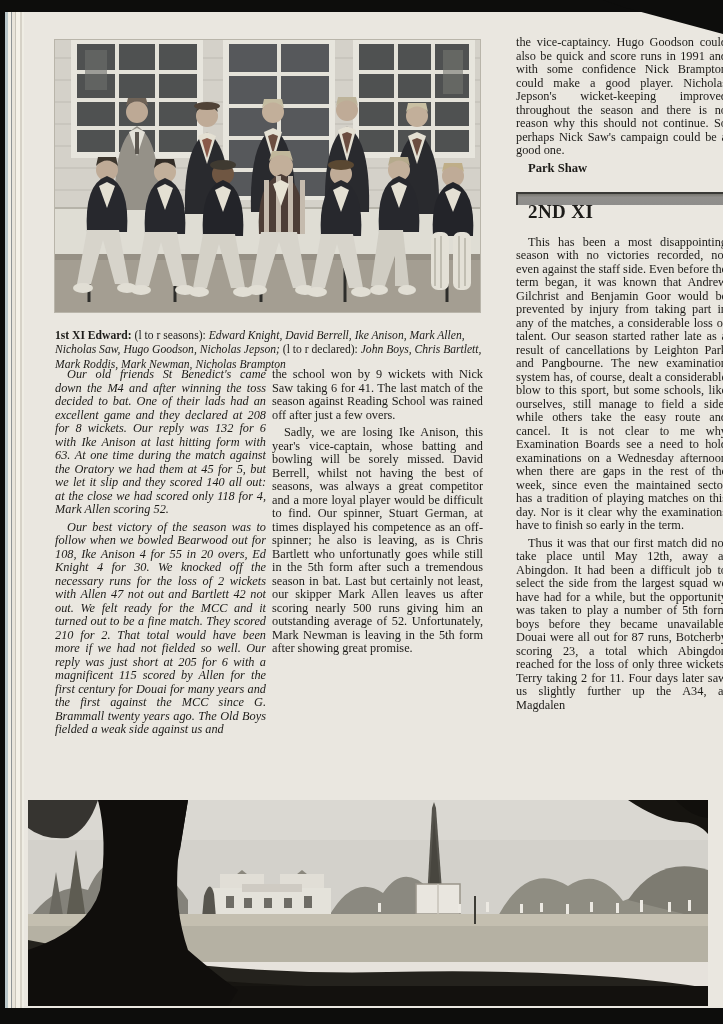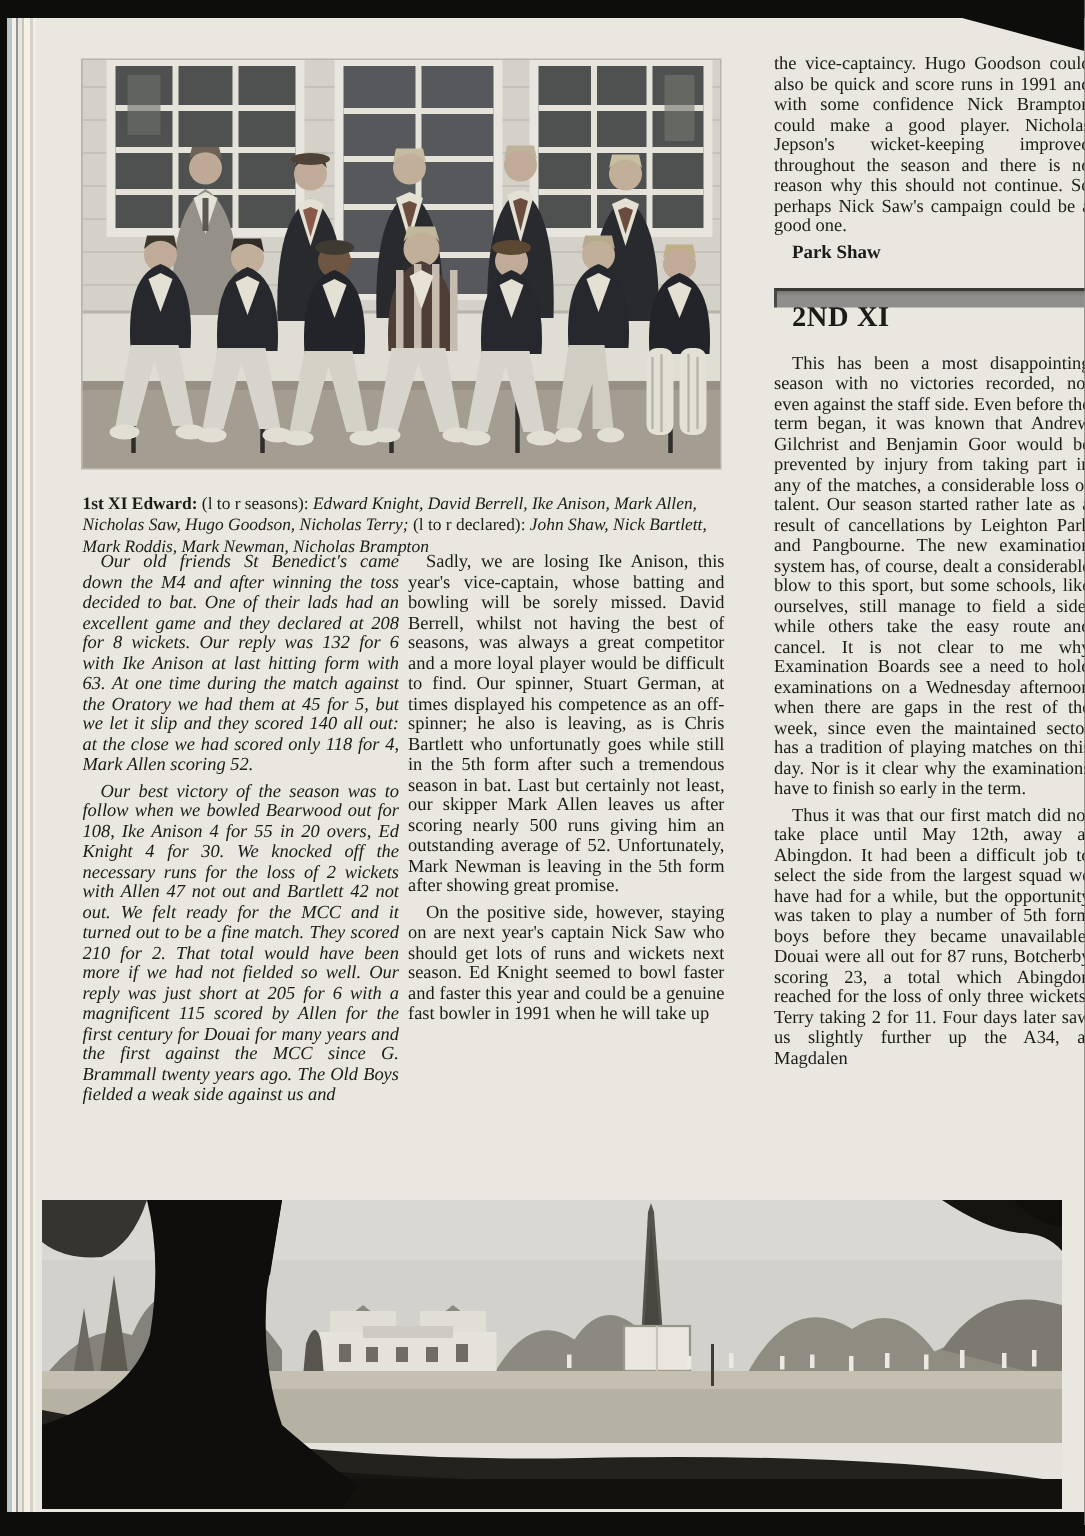--- a/index.html
+++ b/index.html
@@ -263,30 +263,30 @@
               <line x1="404" y1="196" x2="404" y2="248"></line>
               <line x1="410" y1="198" x2="410" y2="246"></line>
             </g>
           </g>
       </g>
 
       <rect x="0" y="0" width="425" height="272" fill="#8d867c" opacity="0.05"></rect>
     </svg>
   </div>
 
-  <p class="caption"><b>1st XI Edward:</b> <span>(l to r seasons):</span> <i>Edward Knight, David Berrell, Ike Anison, Mark Allen, Nicholas Saw, Hugo Goodson, Nicholas Terry;</i> <span>(l to r declared):</span> <i>John Shaw, Nick Bartlett, Mark Roddis, Mark Newman, Nicholas Brampton</i></p>
+  <p class="caption"><b>1st XI Edward:</b> <span>(l to r seasons):</span> <i>Edward Knight, David Berrell, Ike Anison, Mark Allen, Nicholas Saw, Hugo Goodson, Nicholas Jepson;</i> <span>(l to r declared):</span> <i>John Boys, Chris Bartlett, Mark Roddis, Mark Newman, Nicholas Brampton</i></p>
 
   <div class="col" id="col1">
     <p>Our old friends St Benedict's came down the M4 and after winning the toss decided to bat. One of their lads had an excellent game and they declared at 208 for 8 wickets. Our reply was 132 for 6 with Ike Anison at last hitting form with 63. At one time during the match against the Oratory we had them at 45 for 5, but we let it slip and they scored 140 all out: at the close we had scored only 118 for 4, Mark Allen scoring 52.</p>
     <p>Our best victory of the season was to follow when we bowled Bearwood out for 108, Ike Anison 4 for 55 in 20 overs, Ed Knight 4 for 30. We knocked off the necessary runs for the loss of 2 wickets with Allen 47 not out and Bartlett 42 not out. We felt ready for the MCC and it turned out to be a fine match. They scored 210 for 2. That total would have been more if we had not fielded so well. Our reply was just short at 205 for 6 with a magnificent 115 scored by Allen for the first century for Douai for many years and the first against the MCC since G. Brammall twenty years ago. The Old Boys fielded a weak side against us and</p>
   </div>
 
   <div class="col" id="col2">
+    <p class="no-indent">the school won by 9 wickets with Nick Saw taking 6 for 41. The last match of the season against Reading School was rained off after just a few overs.</p>
     <p>Sadly, we are losing Ike Anison, this year's vice-captain, whose batting and bowling will be sorely missed. David Berrell, whilst not having the best of seasons, was always a great competitor and a more loyal player would be difficult to find. Our spinner, Stuart German, at times displayed his competence as an off-spinner; he also is leaving, as is Chris Bartlett who unfortunatly goes while still in the 5th form after such a tremendous season in bat. Last but certainly not least, our skipper Mark Allen leaves us after scoring nearly 500 runs giving him an outstanding average of 52. Unfortunately, Mark Newman is leaving in the 5th form after showing great promise.</p>
-    <p>On the positive side, however, staying on are next year's captain Nick Saw who should get lots of runs and wickets next season. Ed Knight seemed to bowl faster and faster this year and could be a genuine fast bowler in 1991 when he will take up</p>
   </div>
 
   <div class="col" id="col3">
     <p class="no-indent">the vice-captaincy. Hugo Goodson could also be quick and score runs in 1991 and with some confidence Nick Brampton could make a good player. Nicholas Jepson's wicket-keeping improved throughout the season and there is no reason why this should not continue. So perhaps Nick Saw's campaign could be a good one.</p>
     <p class="byline">Park Shaw</p>
     <div class="divider-bar"></div>
     <p class="section-heading">2ND XI</p>
     <p>This has been a most disappointing season with no victories recorded, not even against the staff side. Even before the term began, it was known that Andrew Gilchrist and Benjamin Goor would be prevented by injury from taking part in any of the matches, a considerable loss of talent. Our season started rather late as a result of cancellations by Leighton Park and Pangbourne. The new examination system has, of course, dealt a considerable blow to this sport, but some schools, like ourselves, still manage to field a side, while others take the easy route and cancel. It is not clear to me why Examination Boards see a need to hold examinations on a Wednesday afternoon when there are gaps in the rest of the week, since even the maintained sector has a tradition of playing matches on this day. Nor is it clear why the examinations have to finish so early in the term.</p>
     <p>Thus it was that our first match did not take place until May 12th, away at Abingdon. It had been a difficult job to select the side from the largest squad we have had for a while, but the opportunity was taken to play a number of 5th form boys before they became unavailable. Douai were all out for 87 runs, Botcherby scoring 23, a total which Abingdon reached for the loss of only three wickets, Terry taking 2 for 11. Four days later saw us slightly further up the A34, at Magdalen</p>
   </div>

